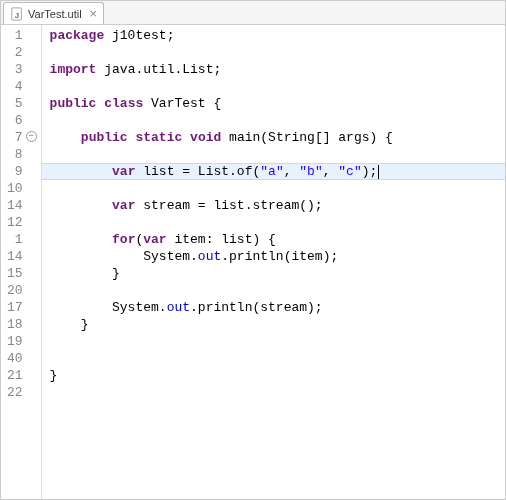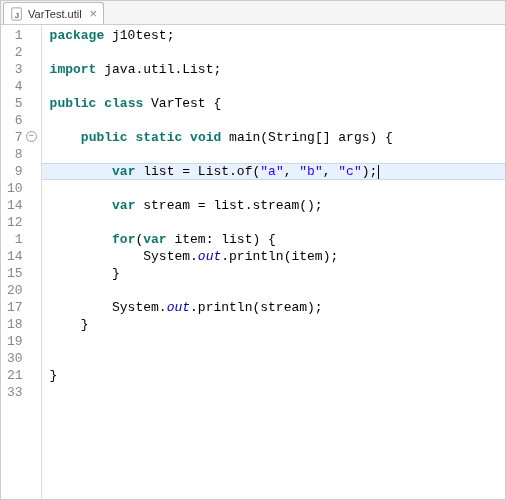--- a/index.html
+++ b/index.html
@@ -86,23 +86,23 @@
     white-space: pre;
     color: #000;
     overflow: hidden;
   }
   .code .row { height: 17px; }
   .row.highlight {
     background: #e8f2fe;
     box-shadow: inset 0 1px 0 #c5d9f1, inset 0 -1px 0 #c5d9f1;
     margin-left: -8px; padding-left: 8px;
   }
-  .kw { color: #0f766e; font-weight: bold; }
+  .kw { color: #701a75; font-weight: bold; }
   .str { color: #2a00ff; }
-  .field { color: #0000c0; font-style: italic; }
+  .field { color: #0000c0; }
   .staticm { }
   .caret {
     display: inline-block;
     width: 1px;
     height: 14px;
     background: #000;
     vertical-align: text-bottom;
     margin-left: 1px;
   }
 </style>
@@ -136,18 +136,18 @@
       <div class="ln">10</div>
       <div class="ln">14</div>
       <div class="ln">12</div>
       <div class="ln">1</div>
       <div class="ln">14</div>
       <div class="ln">15</div>
       <div class="ln">20</div>
       <div class="ln">17</div>
       <div class="ln">18</div>
       <div class="ln">19</div>
-      <div class="ln">30</div>
+      <div class="ln">40</div>
       <div class="ln">21</div>
-      <div class="ln">33</div>
+      <div class="ln">22</div>
     </div>
   <div class="code"><div class="row"><span class="kw">package</span><span> j10test;</span></div><div class="row"><span></span></div><div class="row"><span class="kw">import</span><span> java.util.List;</span></div><div class="row"><span></span></div><div class="row"><span class="kw">public</span><span> </span><span class="kw">class</span><span> VarTest {</span></div><div class="row"><span></span></div><div class="row"><span>    </span><span class="kw">public</span><span> </span><span class="kw">static</span><span> </span><span class="kw">void</span><span> main(String[] args) {</span></div><div class="row"><span></span></div><div class="row highlight"><span>        </span><span class="kw">var</span><span> list = List.</span><span class="staticm">of</span><span>(</span><span class="str">"a"</span><span>, </span><span class="str">"b"</span><span>, </span><span class="str">"c"</span><span>);</span><span class="caret"></span></div><div class="row"><span></span></div><div class="row"><span>        </span><span class="kw">var</span><span> stream = list.stream();</span></div><div class="row"><span></span></div><div class="row"><span>        </span><span class="kw">for</span><span>(</span><span class="kw">var</span><span> item: list) {</span></div><div class="row"><span>            System.</span><span class="field">out</span><span>.println(item);</span></div><div class="row"><span>        }</span></div><div class="row"><span></span></div><div class="row"><span>        System.</span><span class="field">out</span><span>.println(stream);</span></div><div class="row"><span>    }</span></div><div class="row"><span></span></div><div class="row"><span></span></div><div class="row"><span>}</span></div><div class="row"><span></span></div></div>
 </div>
 
 </body></html>

